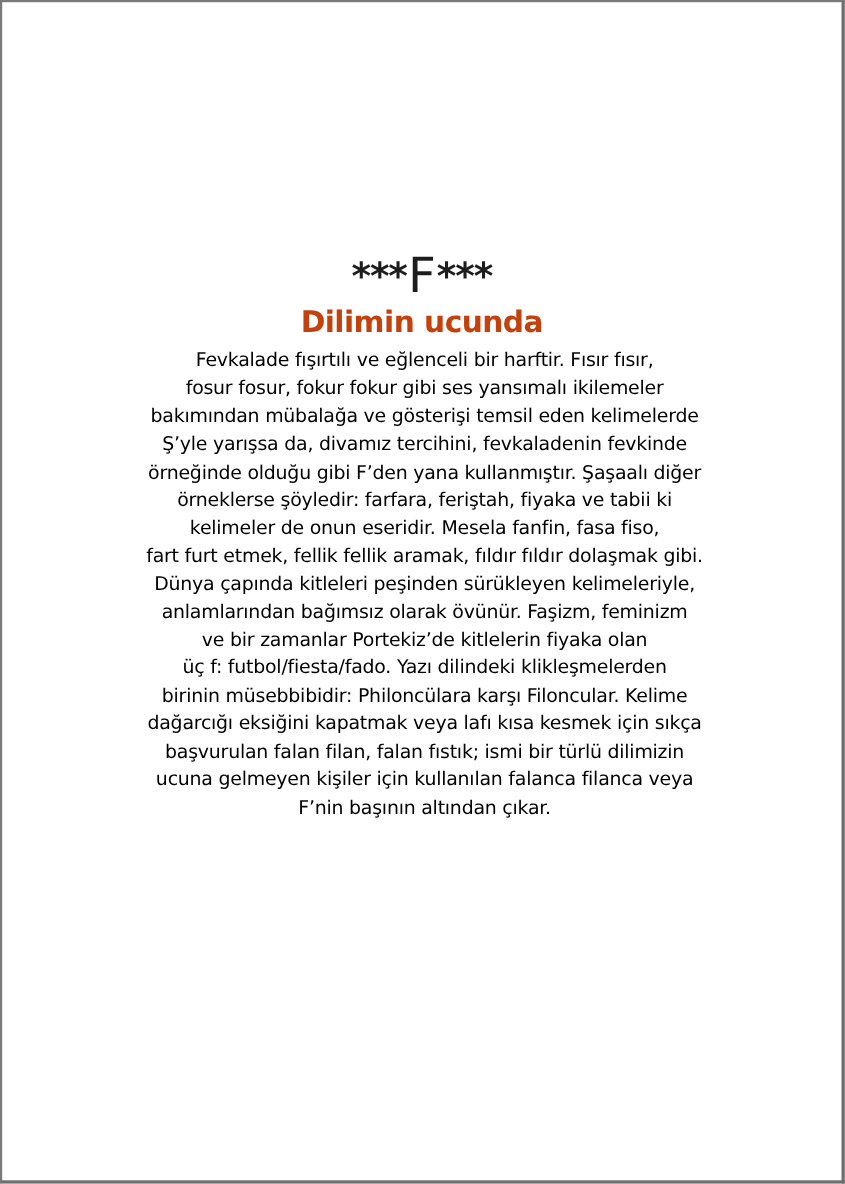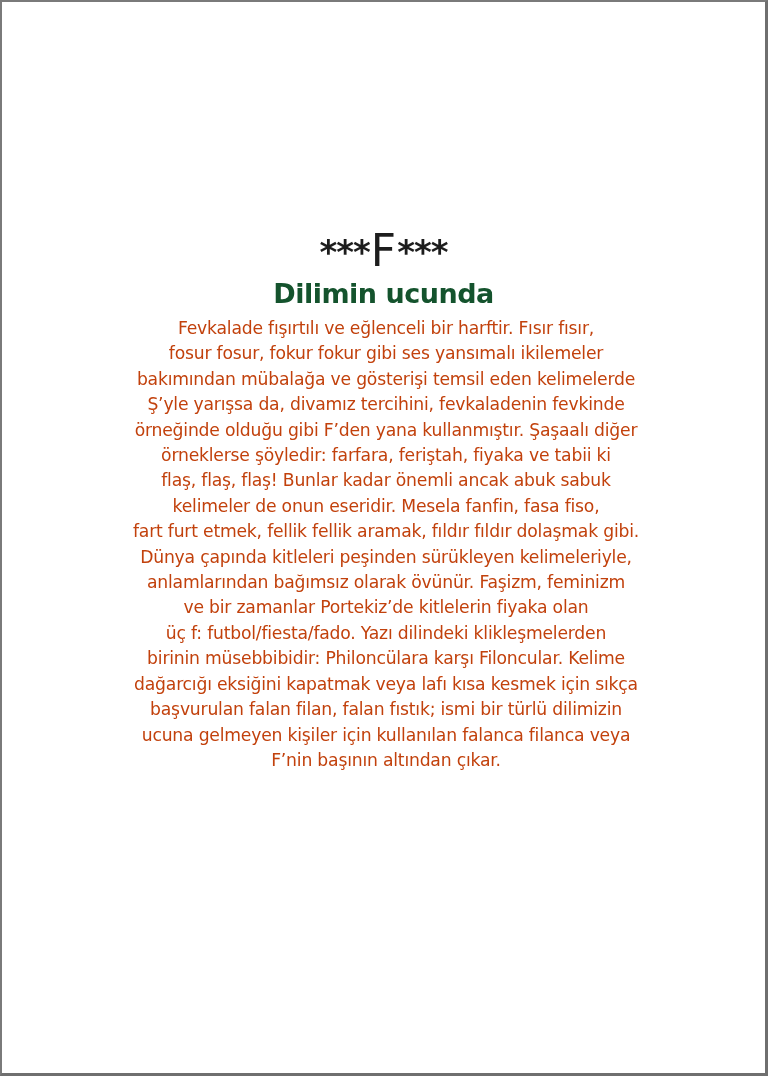--- a/index.html
+++ b/index.html
@@ -54,33 +54,33 @@
     .subtitle {
       position: absolute;
       top: 276px;
       left: 0;
       width: 100%;
       text-align: center;
       font-family: "DejaVu Sans", sans-serif;
       font-weight: bold;
       font-size: 27px;
       line-height: 32px;
-      color: #14532d;
+      color: #c2410c;
       letter-spacing: -0.5px;
     }
     .body-text {
       position: absolute;
       top: 314px;
       left: 60px;
       width: 648px;
       text-align: center;
       font-family: "DejaVu Sans", sans-serif;
       font-size: 17.2px;
       line-height: 25.4px;
-      color: #c2410c;
+      color: #000000;
       letter-spacing: -0.2px;
     }
     .body-text .line {
       display: block;
       white-space: nowrap;
     }
   </style>
 </head>
 <body>
 
@@ -91,21 +91,20 @@
 
   <div class="subtitle">Dilimin ucunda</div>
 
   <div class="body-text">
     <span class="line">Fevkalade fışırtılı ve eğlenceli bir harftir. Fısır fısır,</span>
     <span class="line">fosur fosur, fokur fokur gibi ses yansımalı ikilemeler</span>
     <span class="line">bakımından mübalağa ve gösterişi temsil eden kelimelerde</span>
     <span class="line">Ş’yle yarışsa da, divamız tercihini, fevkaladenin fevkinde</span>
     <span class="line">örneğinde olduğu gibi F’den yana kullanmıştır. Şaşaalı diğer</span>
     <span class="line">örneklerse şöyledir: farfara, feriştah, fiyaka ve tabii ki</span>
-    <span class="line">flaş, flaş, flaş! Bunlar kadar önemli ancak abuk sabuk</span>
     <span class="line">kelimeler de onun eseridir. Mesela fanfin, fasa fiso,</span>
     <span class="line">fart furt etmek, fellik fellik aramak, fıldır fıldır dolaşmak gibi.</span>
     <span class="line">Dünya çapında kitleleri peşinden sürükleyen kelimeleriyle,</span>
     <span class="line">anlamlarından bağımsız olarak övünür. Faşizm, feminizm</span>
     <span class="line">ve bir zamanlar Portekiz’de kitlelerin fiyaka olan</span>
     <span class="line">üç f: futbol/fiesta/fado. Yazı dilindeki klikleşmelerden</span>
     <span class="line">birinin müsebbibidir: Philoncülara karşı Filoncular. Kelime</span>
     <span class="line">dağarcığı eksiğini kapatmak veya lafı kısa kesmek için sıkça</span>
     <span class="line">başvurulan falan filan, falan fıstık; ismi bir türlü dilimizin</span>
     <span class="line">ucuna gelmeyen kişiler için kullanılan falanca filanca veya</span>

